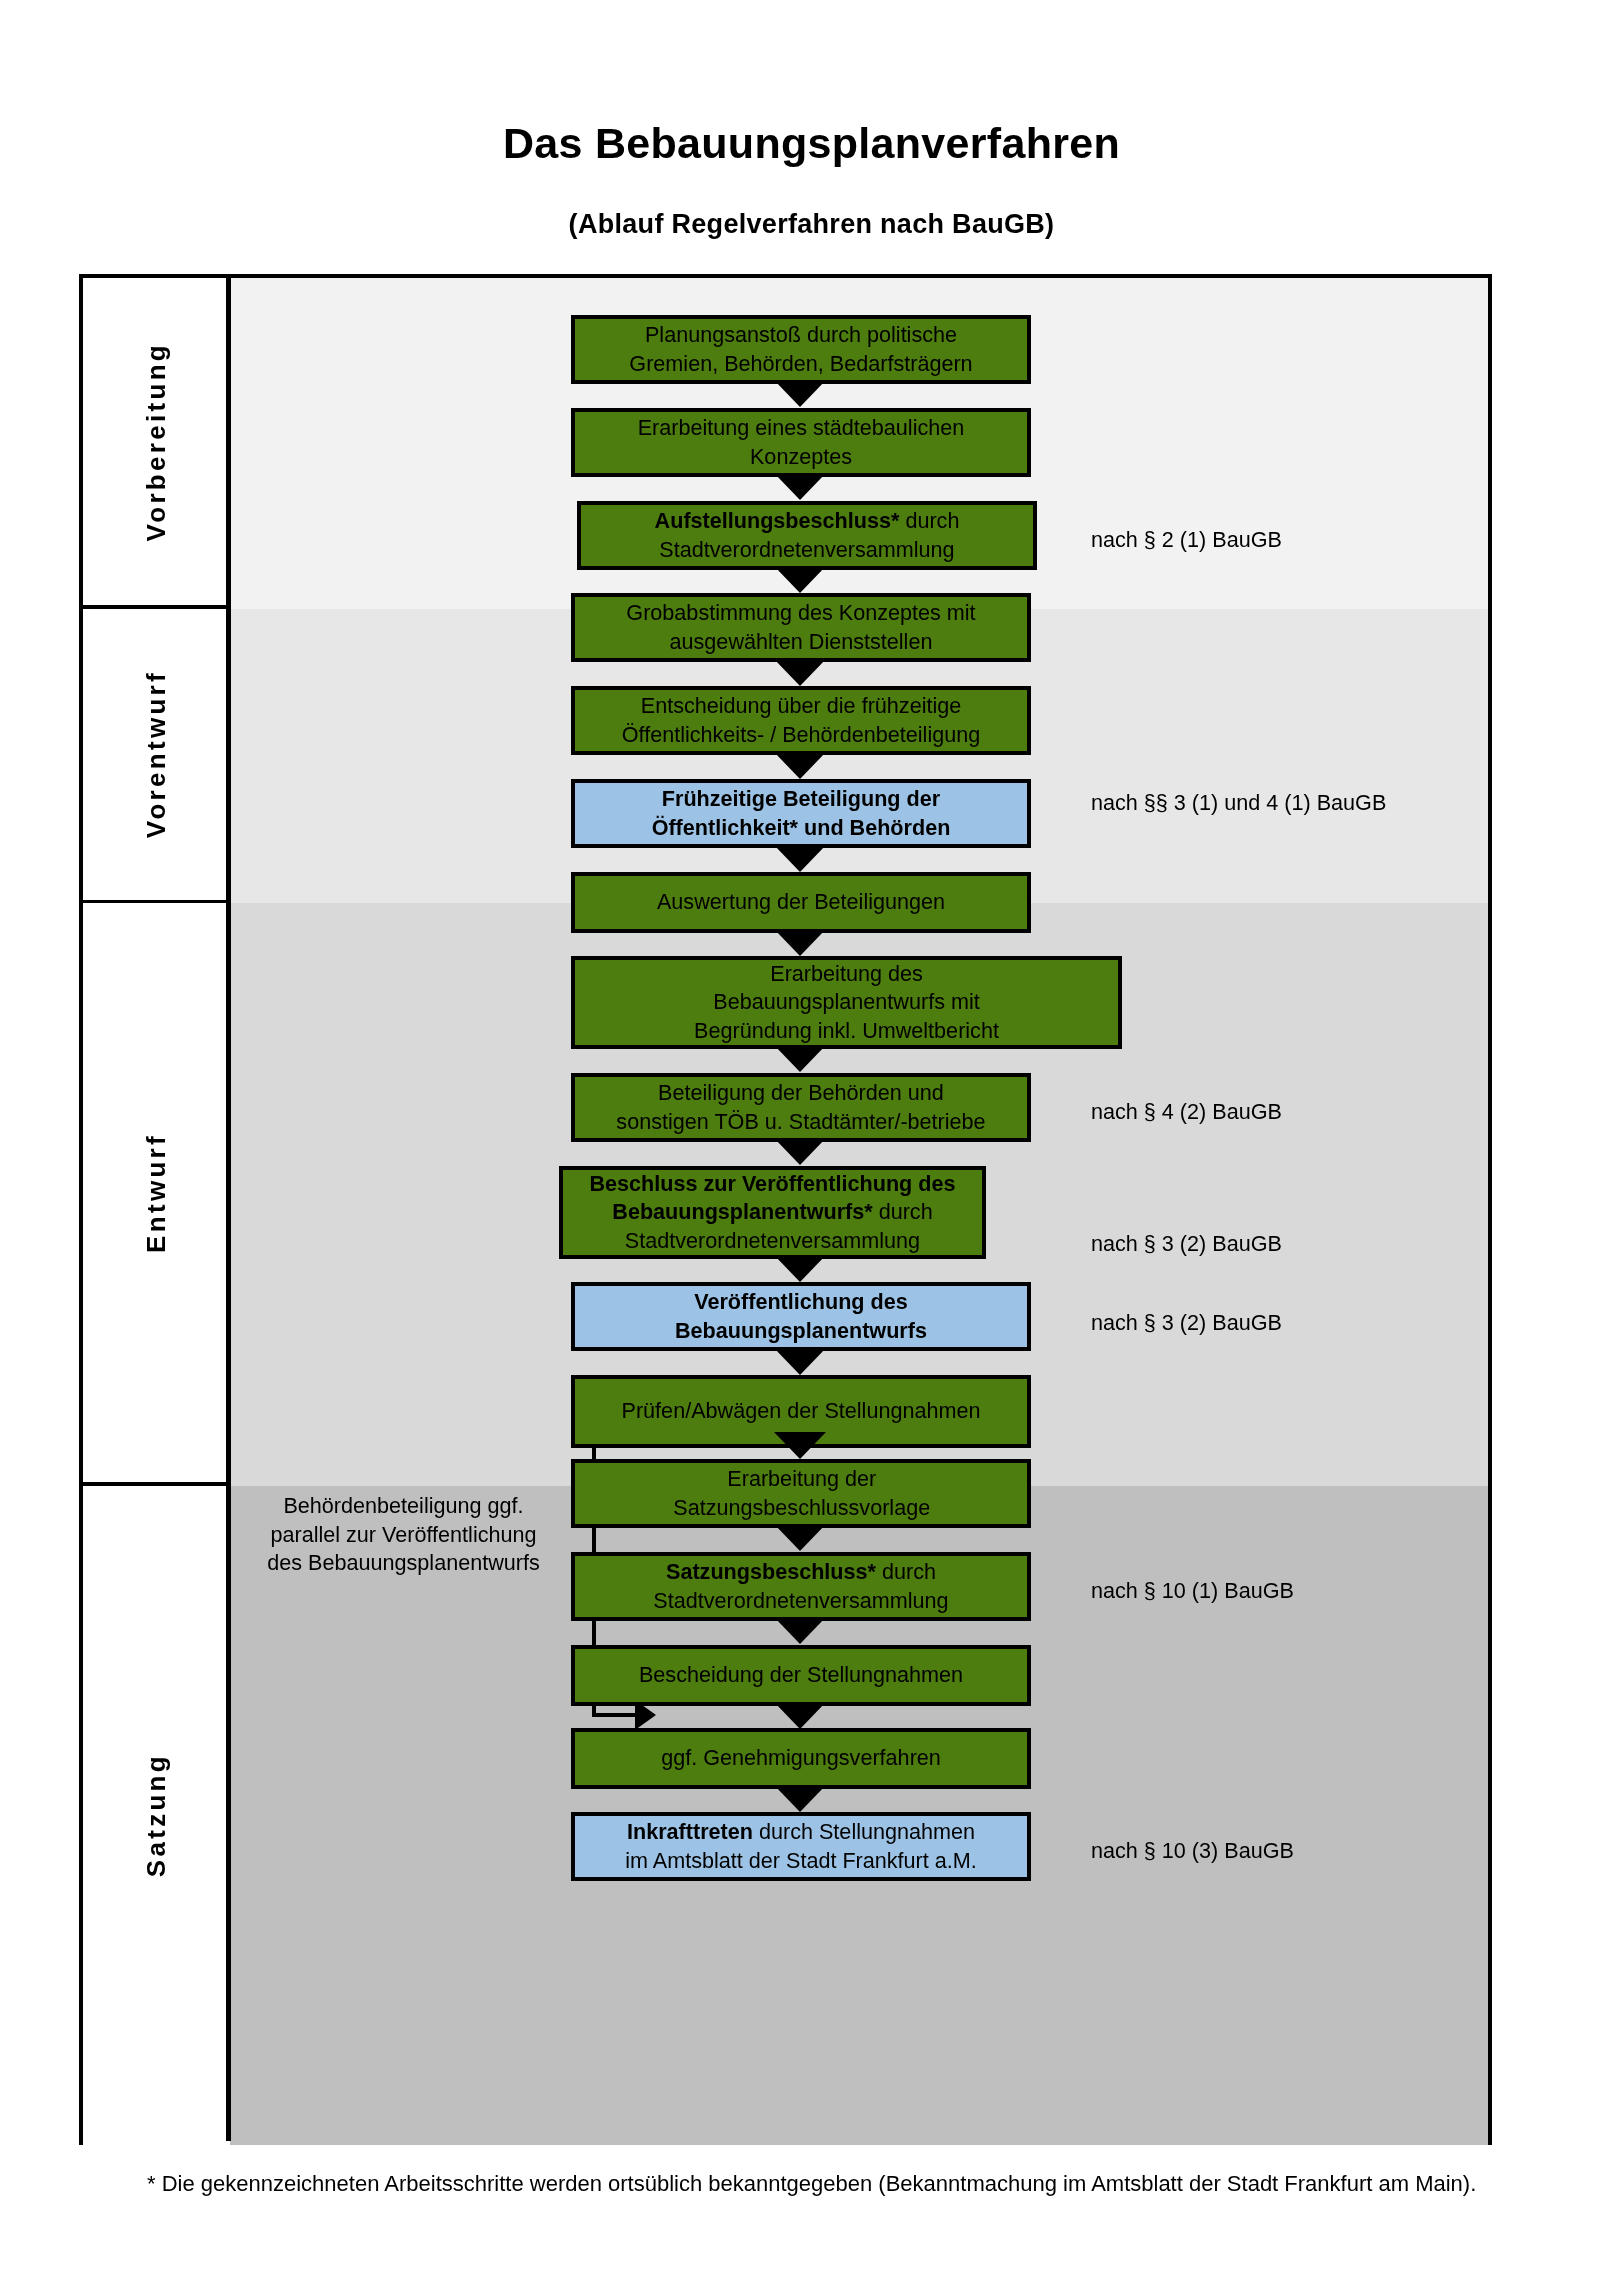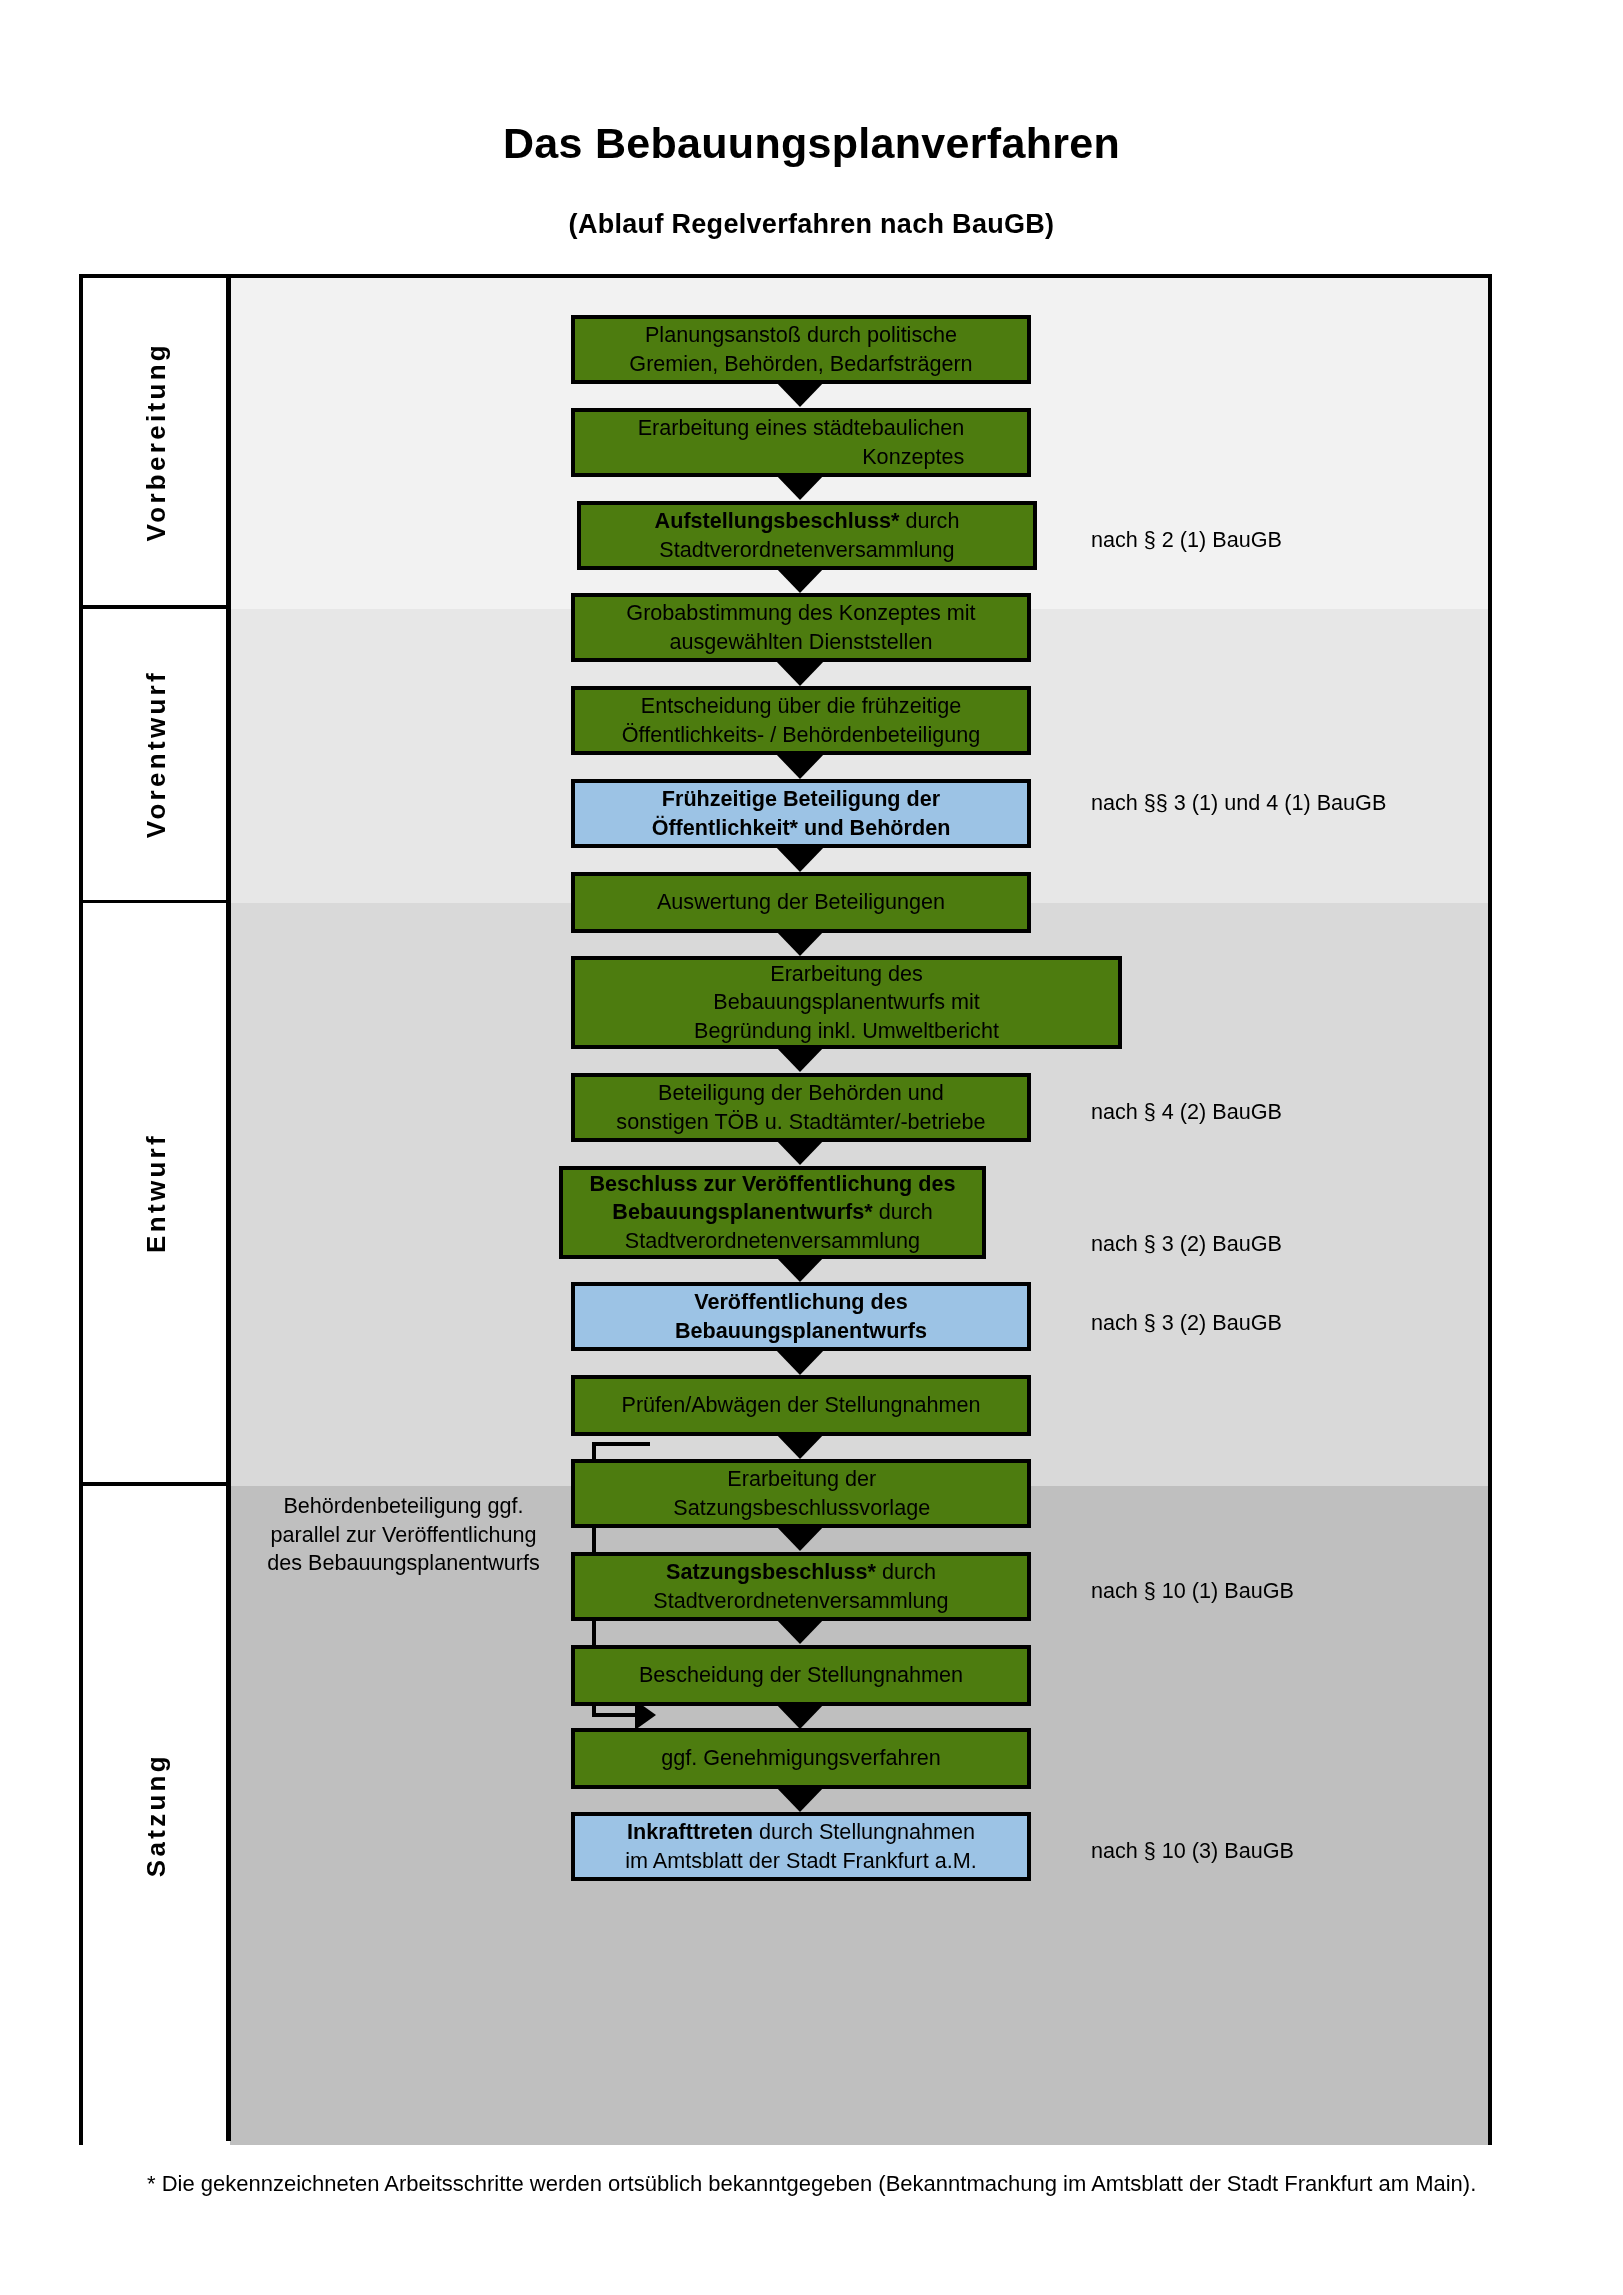--- a/index.html
+++ b/index.html
@@ -199,21 +199,21 @@
     <div id="fb-head"></div>
 
     <div class="pbox" style="left:488px;top:37px;width:460px;height:69px;">
       <div>
         <span class="ln">Planungsanstoß durch politische</span>
         <span class="ln">Gremien, Behörden, Bedarfsträgern</span>
       </div>
     </div>
     <div class="darrow" style="left:691px;top:102px;"></div>
 
-    <div class="pbox" style="left:488px;top:130px;width:460px;height:69px;text-align:right;">
+    <div class="pbox" style="left:488px;top:130px;width:460px;height:69px;">
       <div>
         <span class="ln">Erarbeitung eines städtebaulichen</span>
         <span class="ln">Konzeptes</span>
       </div>
     </div>
     <div class="darrow" style="left:691px;top:195px;"></div>
 
     <div class="pbox" style="left:488px;top:223px;width:460px;height:69px;margin-left:6px;">
       <div>
         <span class="ln"><b>Aufstellungsbeschluss*</b><span> durch</span></span>
@@ -280,21 +280,21 @@
     <div class="darrow" style="left:691px;top:977px;"></div>
 
     <div class="pbox blue" style="left:488px;top:1004px;width:460px;height:69px;">
       <div>
         <span class="ln"><b>Veröffentlichung des</b></span>
         <span class="ln"><b>Bebauungsplanentwurfs</b></span>
       </div>
     </div>
     <div class="darrow" style="left:691px;top:1070px;"></div>
 
-    <div class="pbox" style="left:488px;top:1097px;width:460px;height:61px;">
+    <div class="pbox" style="left:488px;top:1097px;width:460px;height:73px;">
       <div>
         <span class="ln">Prüfen/Abwägen der Stellungnahmen</span>
       </div>
     </div>
     <div class="darrow" style="left:691px;top:1154px;"></div>
 
     <div class="pbox" style="left:488px;top:1181px;width:460px;height:69px;padding-left:8px;">
       <div>
         <span class="ln">Erarbeitung der</span>
         <span class="ln">Satzungsbeschlussvorlage</span>

